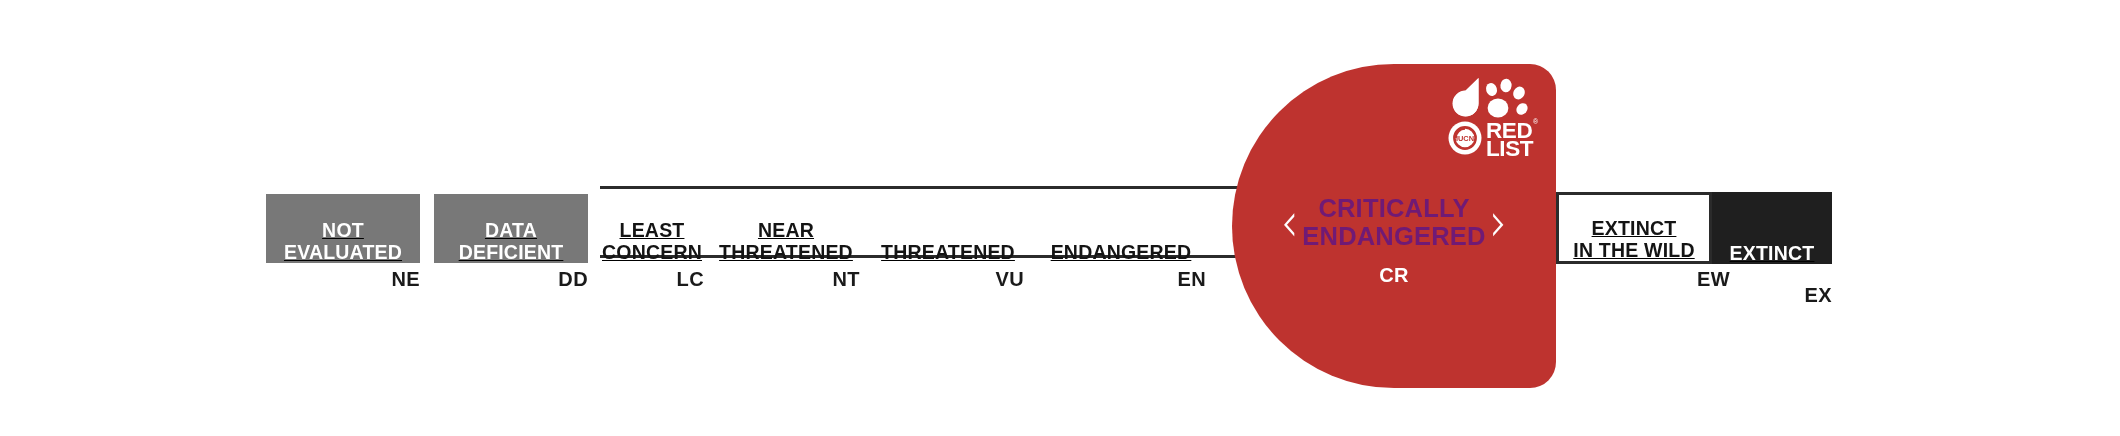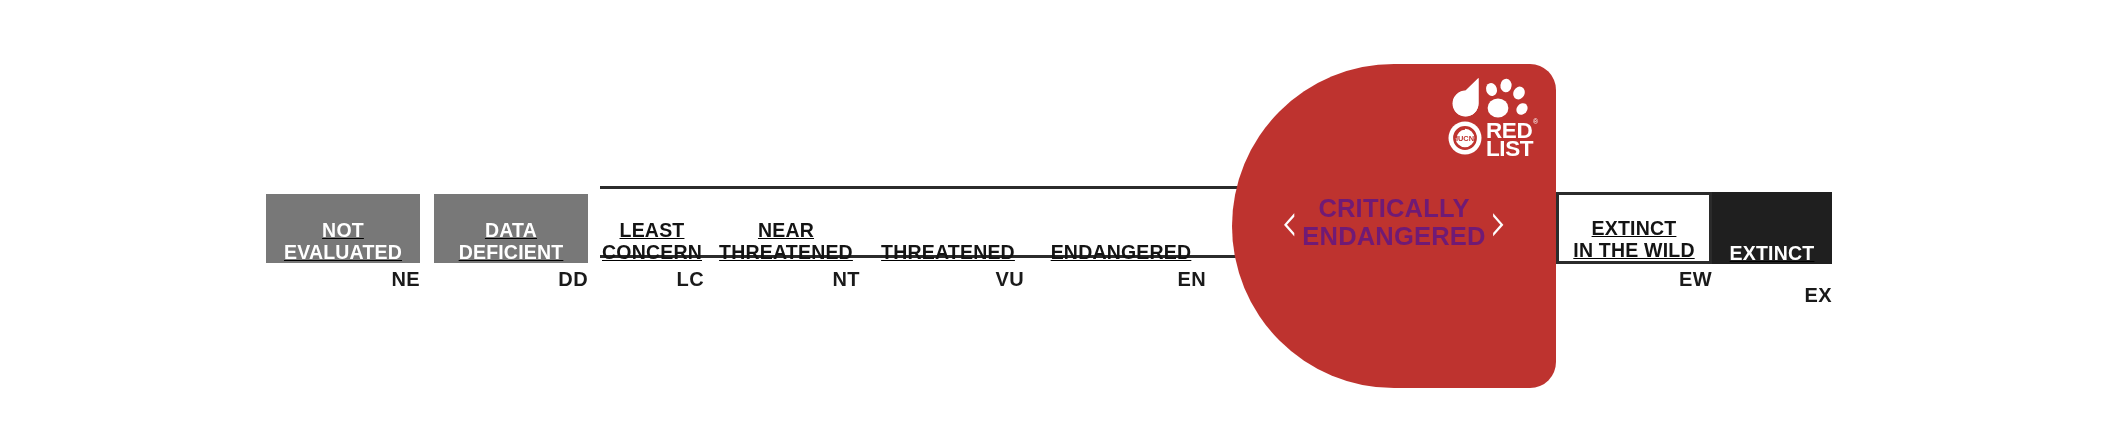--- a/index.html
+++ b/index.html
@@ -259,29 +259,30 @@
       </svg>
     </div>
 
     <div id="cr-inner">
       <div id="cr-textrow">
         <span class="chev">‹</span>
         <span id="cr-label">CRITICALLY
 ENDANGERED</span>
         <span class="chev">›</span>
       </div>
+      <div id="cr-abbr">CR</div>
     </div>
   </div>
 
   <div class="cat framed" style="left:1556px; top:188px; width:156px;">
     <div class="band" style="height:72px;">
       <span class="band-label">EXTINCT
 IN THE WILD</span>
     </div>
-    <div class="abbr" style="top:80px;">EW</div>
+    <div class="abbr" style="top:80px;padding-left:18px;">EW</div>
   </div>
 
   <div class="cat black" style="left:1712px; top:188px; width:120px;">
     <div class="band" style="height:72px;">
       <span class="band-label">EXTINCT</span>
     </div>
     <div class="abbr" style="top:96px;">EX</div>
   </div>
 
 </div>

